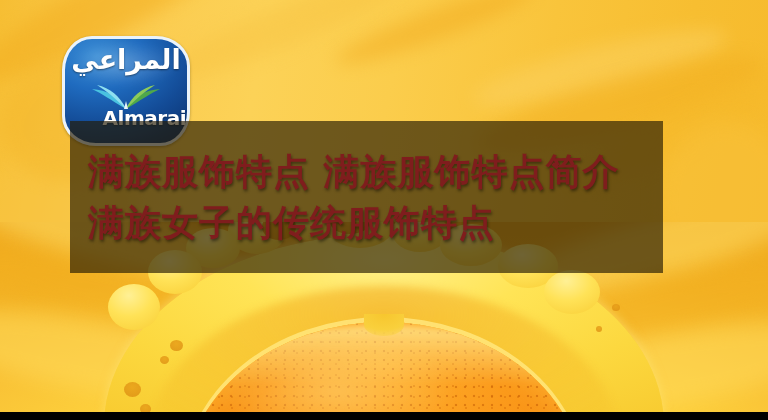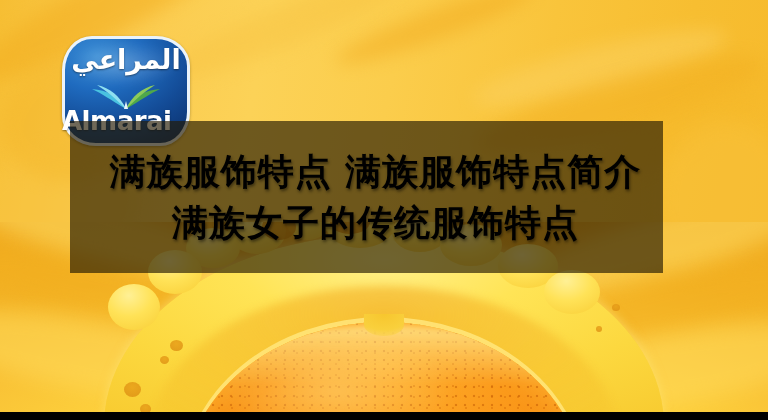--- a/index.html
+++ b/index.html
@@ -194,30 +194,29 @@
     width: 593px;
     height: 152px;
     background: rgba(36, 26, 2, 0.66);
     display: flex;
     flex-direction: column;
     justify-content: center;
     padding: 0 0 0 18px;
     box-sizing: border-box;
   }
   .headline {
-    color: #000000;
+    color: #7f1d1d;
     font-family: "DejaVu Serif", "Liberation Serif", serif;
     font-weight: bold;
     font-size: 36px;
     line-height: 1.42;
     letter-spacing: 1px;
     text-shadow: 1px 2px 3px rgba(0,0,0,.45);
     white-space: normal;
     word-break: break-all;
-    text-align: center;
   }
 
   
   .logo {
     position: absolute;
     left: 62px;
     top: 36px;
     width: 128px;
     height: 110px;
   }
@@ -256,26 +255,26 @@
   .logo-leaf {
     position: absolute;
     left: 50%;
     transform: translateX(-50%);
     top: 48px;
     width: 74px;
     height: 26px;
   }
   .logo-word {
     position: absolute;
-    left: 0; right: 13px;
+    left: 0; right: 4px;
     top: 72px;
-    text-align: left;
+    text-align: right;
     color: #FFFFFF;
     font-family: "DejaVu Sans", "Liberation Sans", sans-serif;
-    font-size: 26px;
+    font-size: 20px;
     font-weight: bold;
     letter-spacing: -0.5px;
     line-height: 1;
     text-shadow: 0 1px 2px rgba(0,0,0,.40);
   }
 </style>
 </head>
 <body>
 
 <div id="stage">

